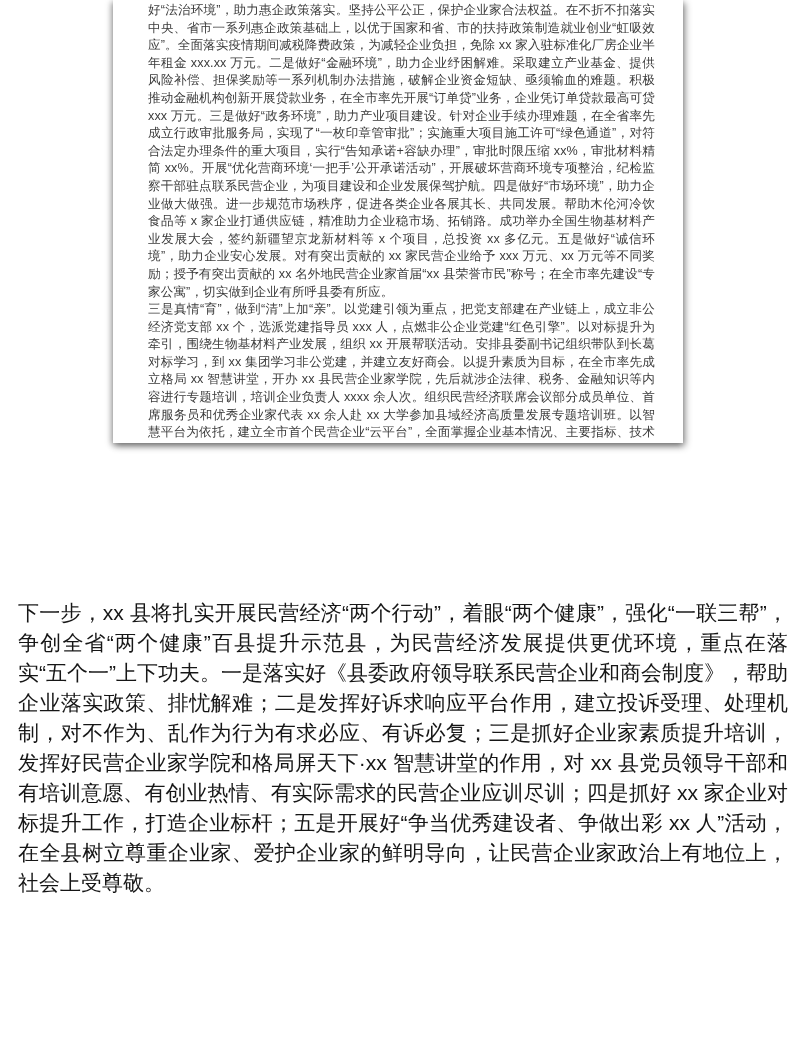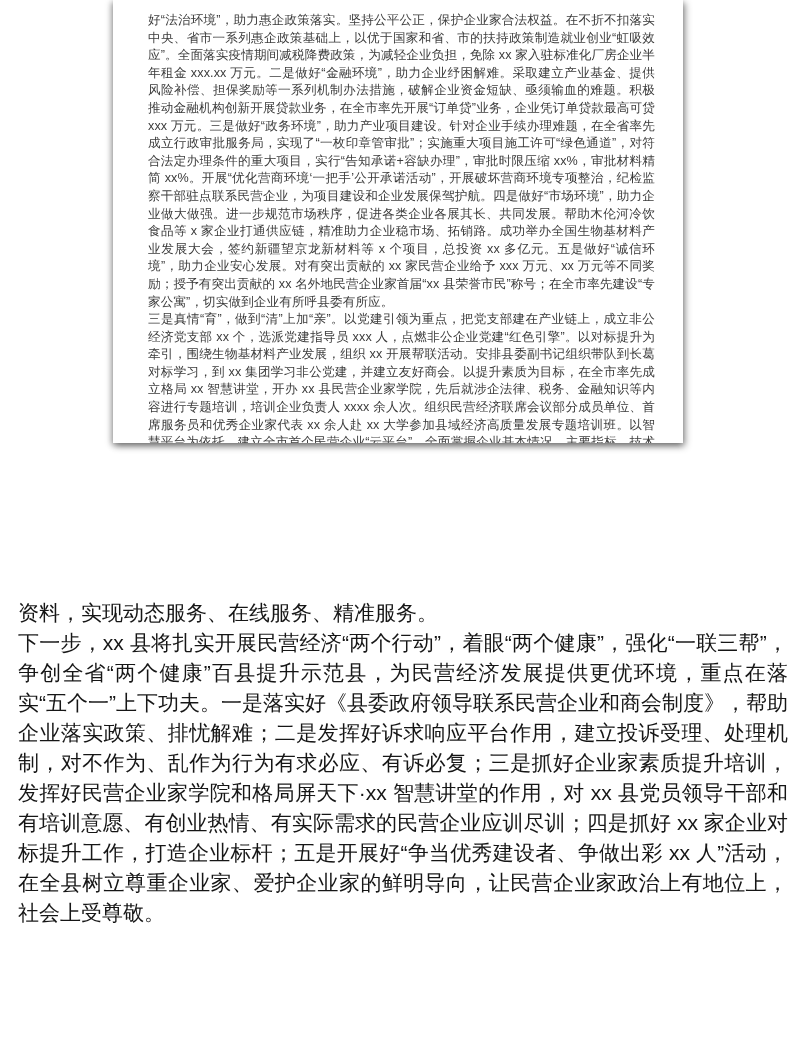--- a/index.html
+++ b/index.html
@@ -17,21 +17,21 @@
   }
   
   .doc-page {
     position: absolute;
     left: 113px;
     top: 0;
     width: 570px;
     height: 443px;
     box-sizing: border-box;
     background: #ffffff;
-    padding: 12px 28px 0 35px;
+    padding: 2px 28px 0 35px;
     overflow: hidden;
     box-shadow: 2px 3px 7px rgba(0,0,0,0.45), -2px 2px 6px rgba(0,0,0,0.28);
   }
   .doc-page p {
     margin: 0;
     font-size: 12.6px;
     line-height: 17.6px;
     letter-spacing: 0.1px;
     text-align: justify;
     text-justify: inter-ideograph;
@@ -58,17 +58,16 @@
 <body>
 
 <div class="viewport">
 
   <div class="doc-page">
     <p>好“法治环境”，助力惠企政策落实。坚持公平公正，保护企业家合法权益。在不折不扣落实中央、省市一系列惠企政策基础上，以优于国家和省、市的扶持政策制造就业创业“虹吸效应”。全面落实疫情期间减税降费政策，为减轻企业负担，免除 xx 家入驻标准化厂房企业半年租金 xxx.xx 万元。二是做好“金融环境”，助力企业纾困解难。采取建立产业基金、提供风险补偿、担保奖励等一系列机制办法措施，破解企业资金短缺、亟须输血的难题。积极推动金融机构创新开展贷款业务，在全市率先开展“订单贷”业务，企业凭订单贷款最高可贷 xxx 万元。三是做好“政务环境”，助力产业项目建设。针对企业手续办理难题，在全省率先成立行政审批服务局，实现了“一枚印章管审批”；实施重大项目施工许可“绿色通道”，对符合法定办理条件的重大项目，实行“告知承诺+容缺办理”，审批时限压缩 xx%，审批材料精简 xx%。开展“优化营商环境‘一把手’公开承诺活动”，开展破坏营商环境专项整治，纪检监察干部驻点联系民营企业，为项目建设和企业发展保驾护航。四是做好“市场环境”，助力企业做大做强。进一步规范市场秩序，促进各类企业各展其长、共同发展。帮助木伦河冷饮食品等 x 家企业打通供应链，精准助力企业稳市场、拓销路。成功举办全国生物基材料产业发展大会，签约新疆望京龙新材料等 x 个项目，总投资 xx 多亿元。五是做好“诚信环境”，助力企业安心发展。对有突出贡献的 xx 家民营企业给予 xxx 万元、xx 万元等不同奖励；授予有突出贡献的 xx 名外地民营企业家首届“xx 县荣誉市民”称号；在全市率先建设“专家公寓”，切实做到企业有所呼县委有所应。</p>
     <p>三是真情“育”，做到“清”上加“亲”。以党建引领为重点，把党支部建在产业链上，成立非公经济党支部 xx 个，选派党建指导员 xxx 人，点燃非公企业党建“红色引擎”。以对标提升为牵引，围绕生物基材料产业发展，组织 xx 开展帮联活动。安排县委副书记组织带队到长葛对标学习，到 xx 集团学习非公党建，并建立友好商会。以提升素质为目标，在全市率先成立格局 xx 智慧讲堂，开办 xx 县民营企业家学院，先后就涉企法律、税务、金融知识等内容进行专题培训，培训企业负责人 xxxx 余人次。组织民营经济联席会议部分成员单位、首席服务员和优秀企业家代表 xx 余人赴 xx 大学参加县域经济高质量发展专题培训班。以智慧平台为依托，建立全市首个民营企业“云平台”，全面掌握企业基本情况、主要指标、技术创新等</p>
   </div>
 
   <div class="body-text">
-    <p>资料，实现动态服务、在线服务、精准服务。</p>
     <p>下一步，xx 县将扎实开展民营经济“两个行动”，着眼“两个健康”，强化“一联三帮”，争创全省“两个健康”百县提升示范县，为民营经济发展提供更优环境，重点在落实“五个一”上下功夫。一是落实好《县委政府领导联系民营企业和商会制度》，帮助企业落实政策、排忧解难；二是发挥好诉求响应平台作用，建立投诉受理、处理机制，对不作为、乱作为行为有求必应、有诉必复；三是抓好企业家素质提升培训，发挥好民营企业家学院和格局屏天下·xx 智慧讲堂的作用，对 xx 县党员领导干部和有培训意愿、有创业热情、有实际需求的民营企业应训尽训；四是抓好 xx 家企业对标提升工作，打造企业标杆；五是开展好“争当优秀建设者、争做出彩 xx 人”活动，在全县树立尊重企业家、爱护企业家的鲜明导向，让民营企业家政治上有地位上，社会上受尊敬。</p>
   </div>
 
 </div>
 
 </body></html>

